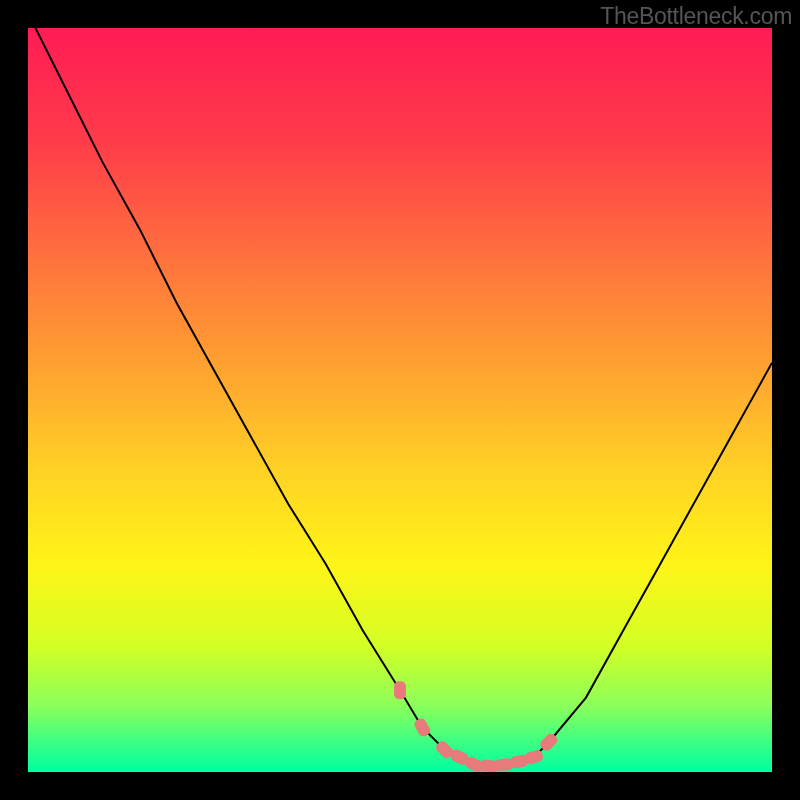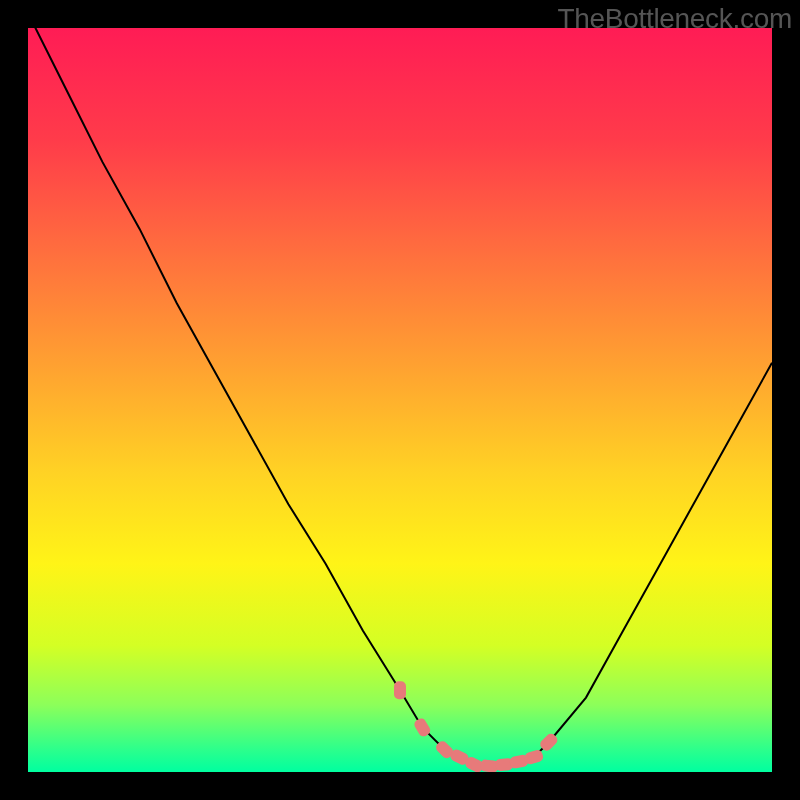--- a/index.html
+++ b/index.html
@@ -10,21 +10,21 @@
     background: #000000;
     font-family: Arial, Helvetica, sans-serif;
     position: relative;
     overflow: hidden;
   }
   .watermark {
     position: absolute;
     top: 3px;
     right: 8px;
     color: #555555;
-    font-size: 28px;
+    font-size: 23px;
     font-weight: 500;
     z-index: 10;
     letter-spacing: -0.3px;
   }
   .plot-area {
     position: absolute;
     top: 28px;
     left: 28px;
     width: 744px;
     height: 744px;

